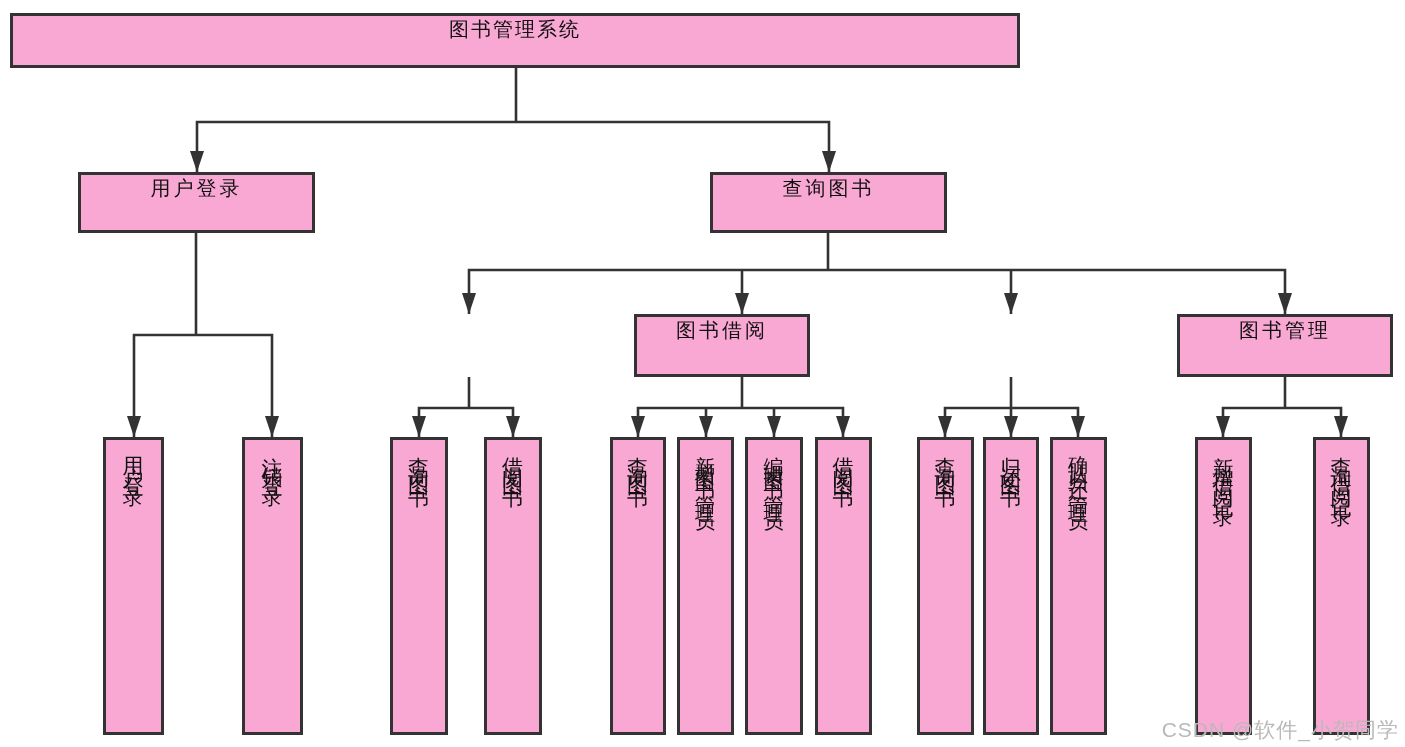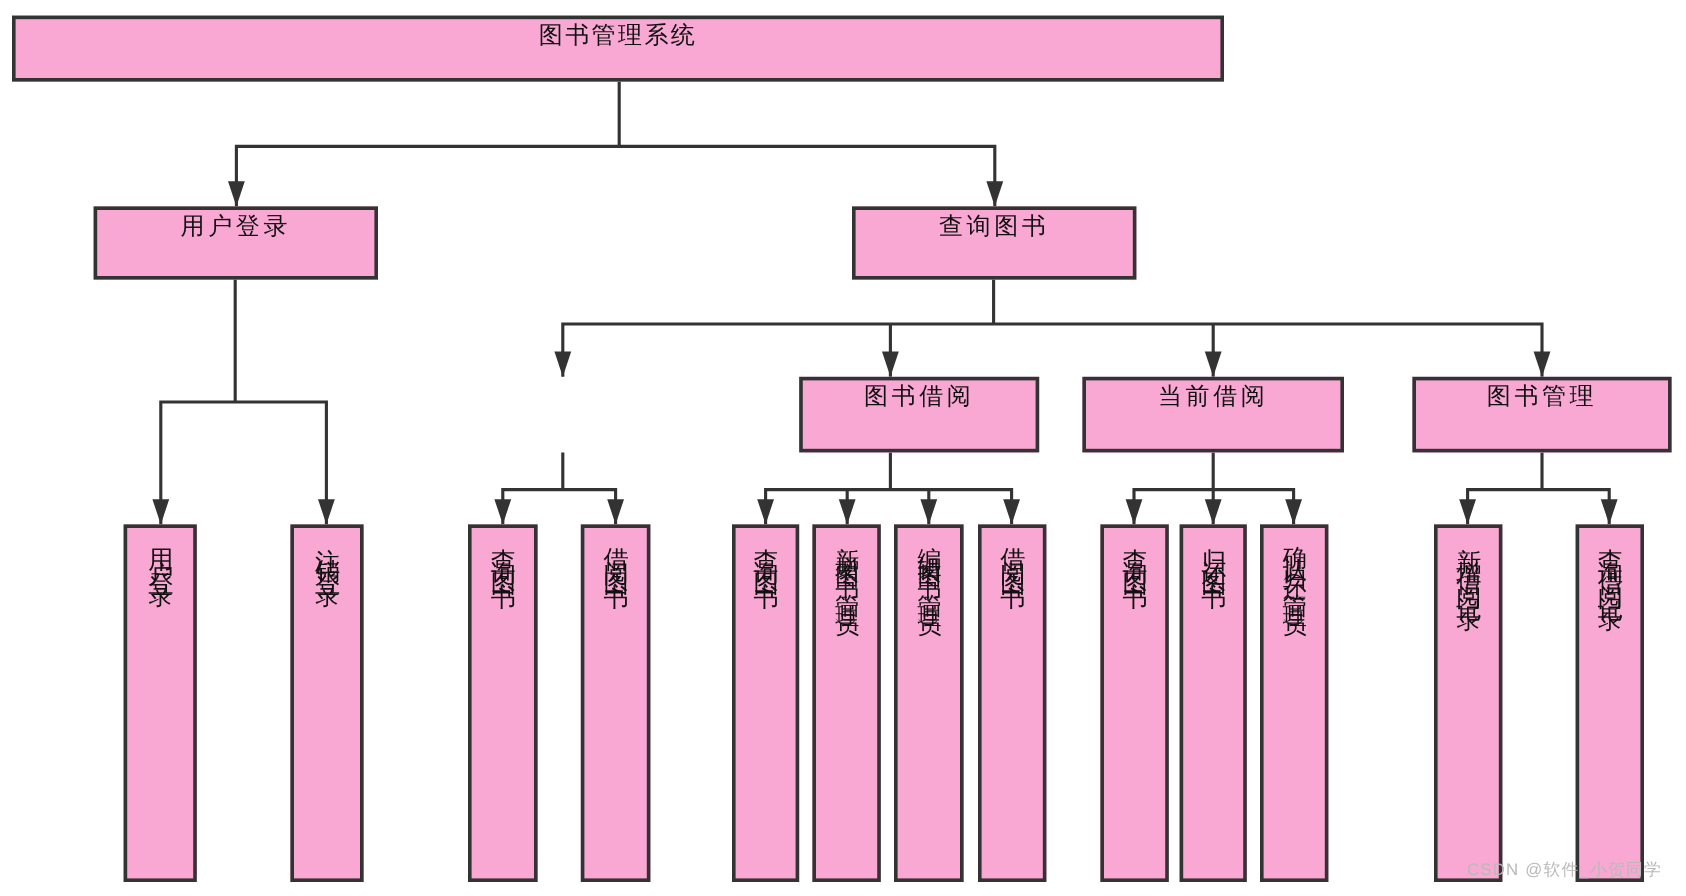--- a/index.html
+++ b/index.html
@@ -48,22 +48,22 @@
   .leaf .v-label {
     writing-mode: vertical-rl;
     text-orientation: mixed;
     line-height: 1;
   }
   .leaf.long { font-size: 20px; letter-spacing: 8px; }
 
   .watermark {
     position: absolute;
     top: 716px;
-    right: 20px;
-    font-size: 14px;
+    right: 6px;
+    font-size: 21px;
     letter-spacing: 1px;
     color: var(--watermark, #b9b9b9);
     z-index: 5;
     white-space: nowrap;
   }
 </style>
 </head>
 <body>
 
 <div class="stage">
@@ -108,25 +108,22 @@
     <span>图书管理系统</span>
   </div>
 
   <div class="box h-node" style="left:78px; top:172px; width:237px; height:61px">
     <span>用户登录</span>
   </div>
   <div class="box h-node" style="left:710px; top:172px; width:237px; height:61px">
     <span>查询图书</span>
   </div>
 
-  <div class="box h-node" style="left:666px; top:314px; width:200px; height:63px">
+  <div class="box h-node" style="left:634px; top:314px; width:176px; height:63px">
     <span>图书借阅</span>
-  </div>
-  <div class="box h-node" style="left:902px; top:314px; width:218px; height:63px">
-    <span>当前借阅</span>
   </div>
   <div class="box h-node" style="left:1177px; top:314px; width:216px; height:63px">
     <span>图书管理</span>
   </div>
 
   <div class="box leaf" style="left:103px; top:437px; width:61px; height:298px">
     <span class="v-label">用户登录</span>
   </div>
   <div class="box leaf" style="left:242px; top:437px; width:61px; height:298px">
     <span class="v-label">注销登录</span>

